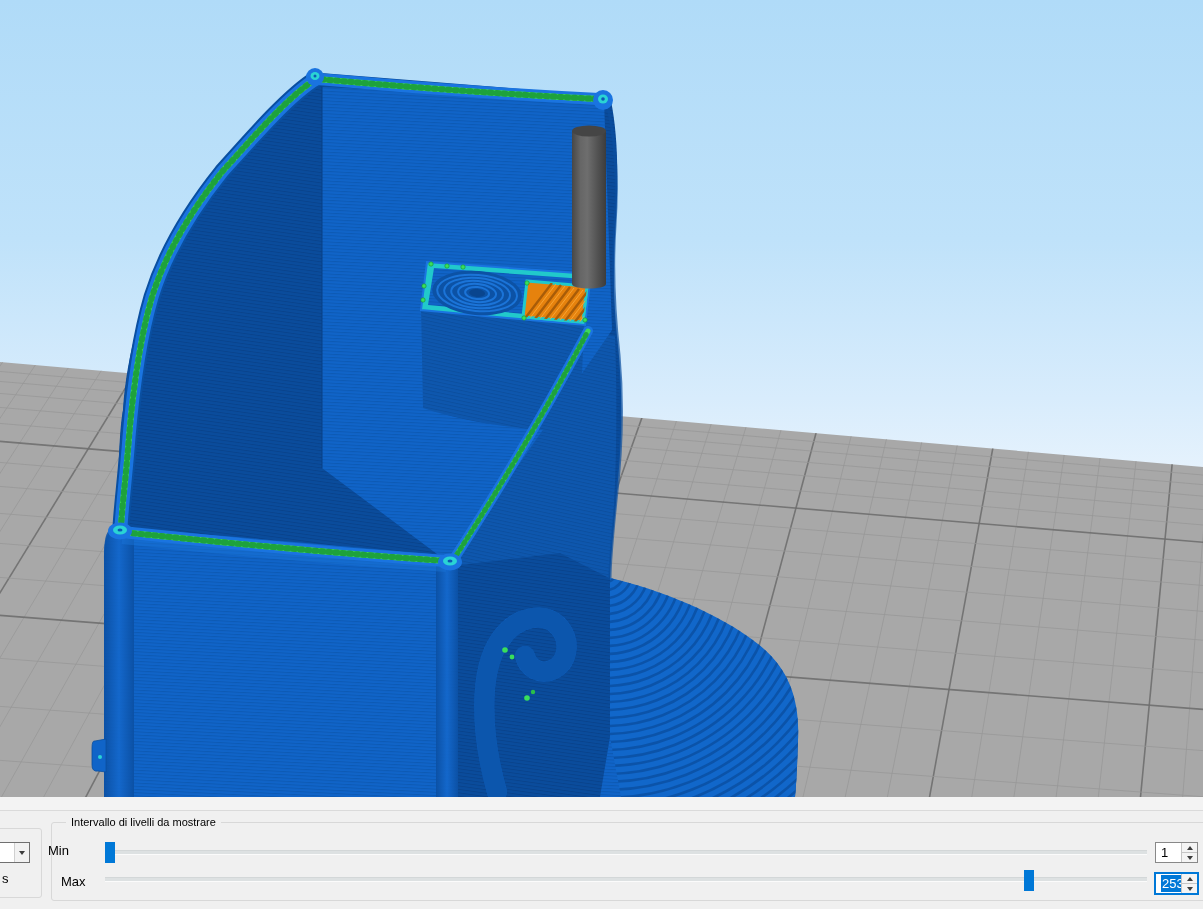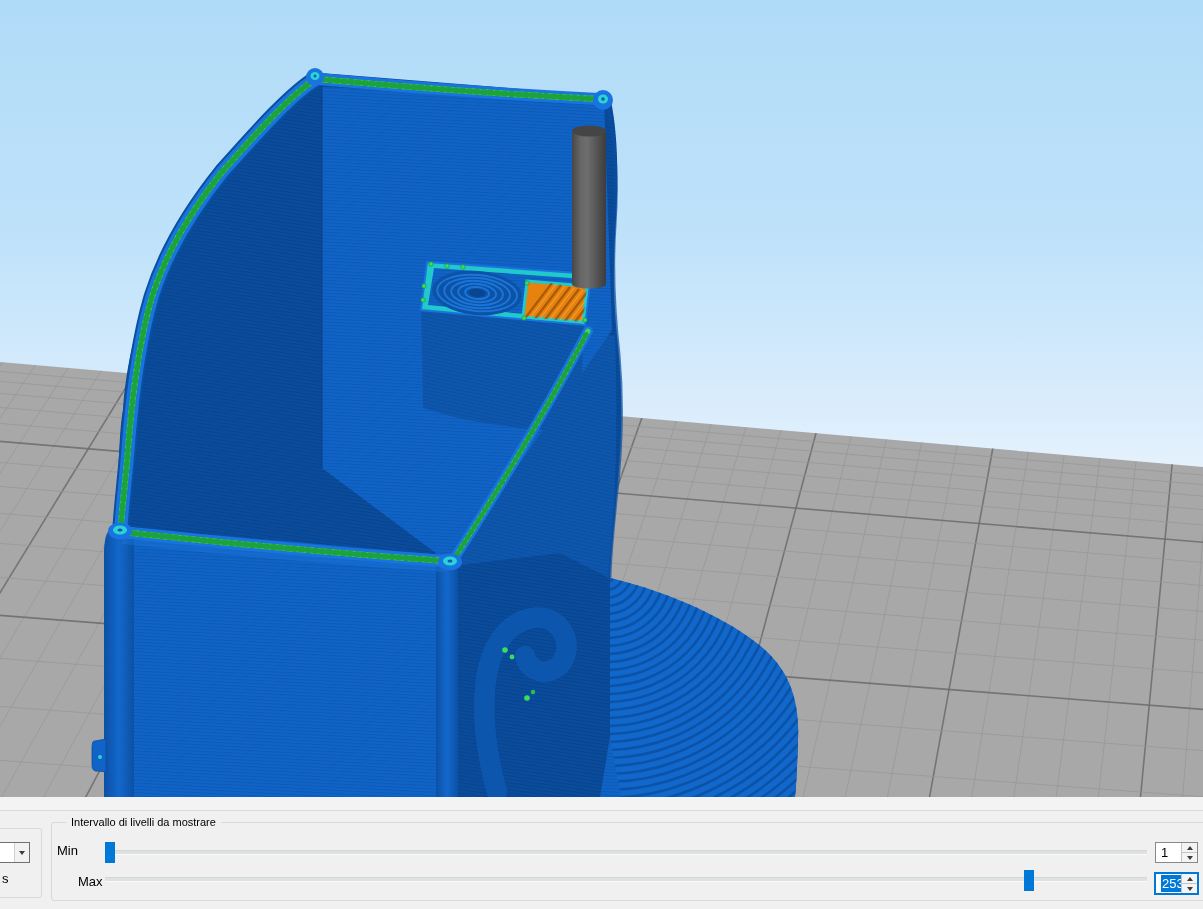--- a/index.html
+++ b/index.html
@@ -323,36 +323,36 @@
       <span class="combo-arrow">
           <span class="tri-down"></span>
         </span>
     </div>
     <div class="lbl" style="left:2px;top:74px;">s</div>
 
     <div class="fieldset" style="left:51px;top:25px;width:1300px;height:77px;">
       <div class="fieldset-legend">Intervallo di livelli da mostrare</div>
     </div>
 
-    <div class="lbl" style="left:57px;top:46px;text-align:center;">Min</div>
+    <div class="lbl" style="left:48px;top:46px;text-align:center;">Min</div>
     <div class="slider-track" style="left:105px;top:53px;width:1042px;"></div>
     <div class="slider-handle" style="left:105px;top:45px;"></div>
     <div class="spinbox" style="left:1155px;top:45px;">
       <div class="spin-value">1</div>
       <div class="spin-buttons">
         <div class="spin-btn">
             <span class="tri-up"></span>
           </div>
         <div class="spin-btn">
             <span class="tri-down"></span>
           </div>
       </div>
     </div>
 
-    <div class="lbl" style="left:78px;top:77px;">Max</div>
+    <div class="lbl" style="left:61px;top:77px;">Max</div>
     <div class="slider-track" style="left:105px;top:80px;width:1042px;"></div>
     <div class="slider-handle" style="left:1024px;top:73px;"></div>
     <div class="spinbox focused" style="left:1154px;top:75px;">
       <div class="spin-value"><span class="sel">253</span></div>
       <div class="spin-buttons">
         <div class="spin-btn">
             <span class="tri-up"></span>
           </div>
         <div class="spin-btn">
             <span class="tri-down"></span>

